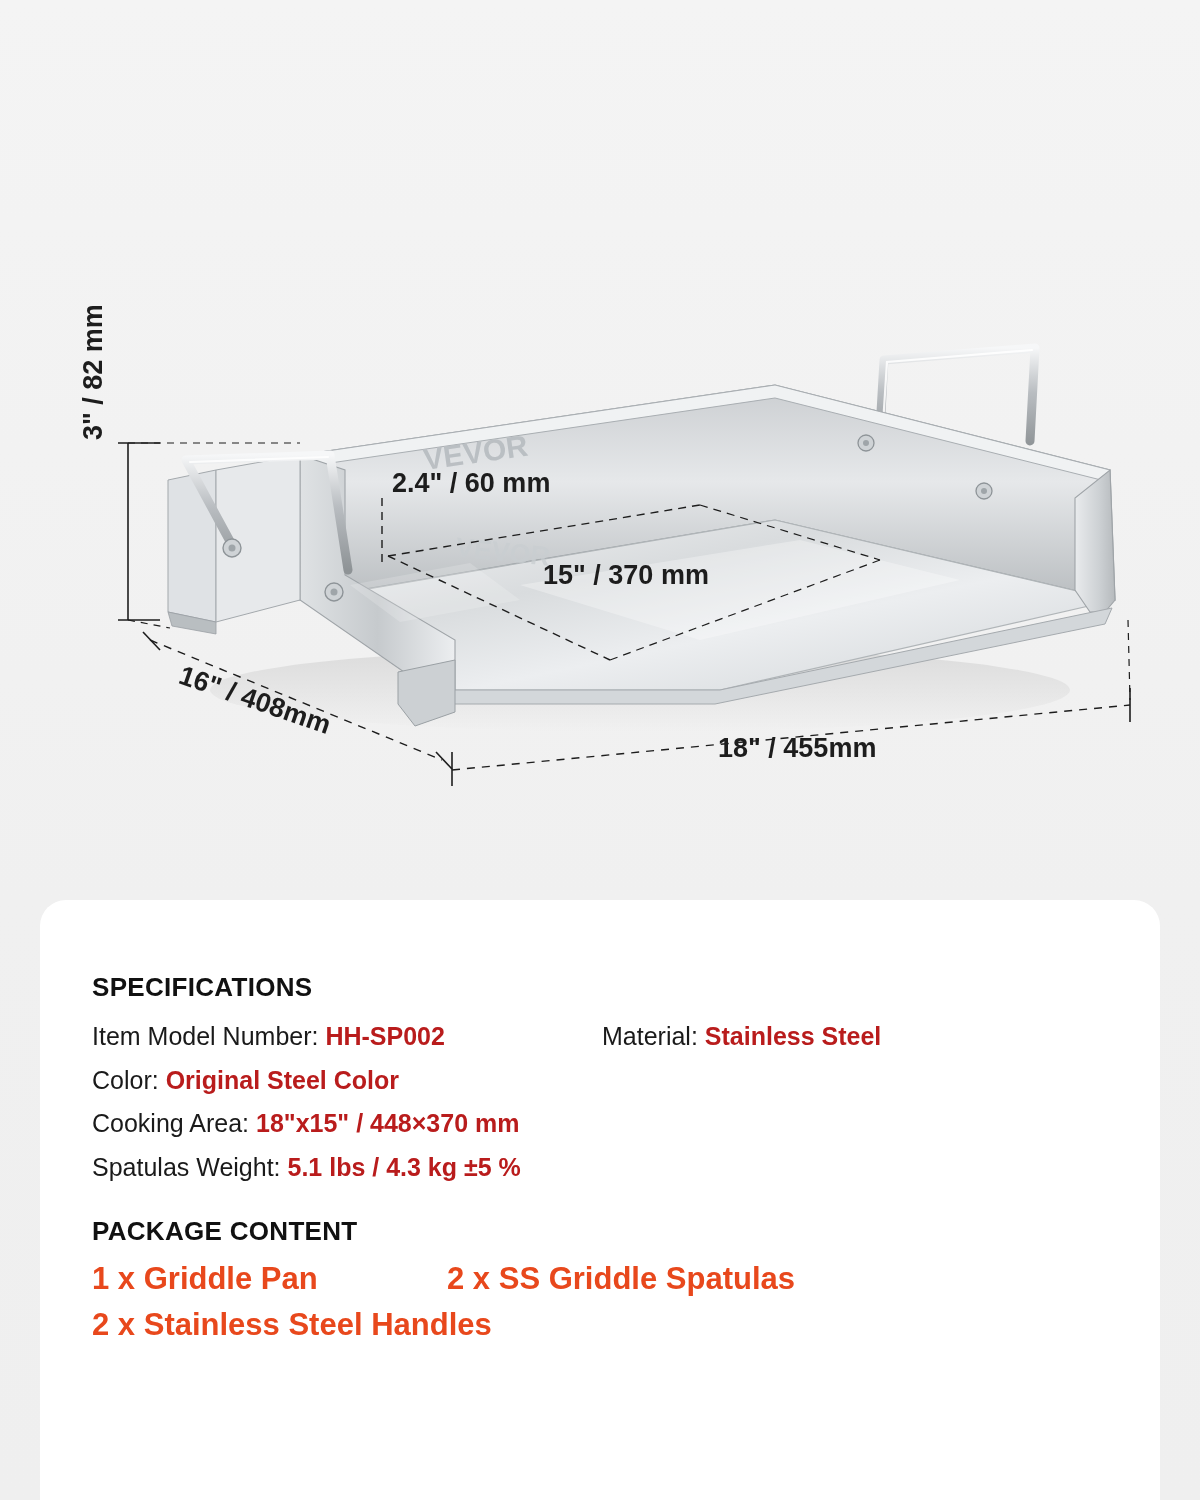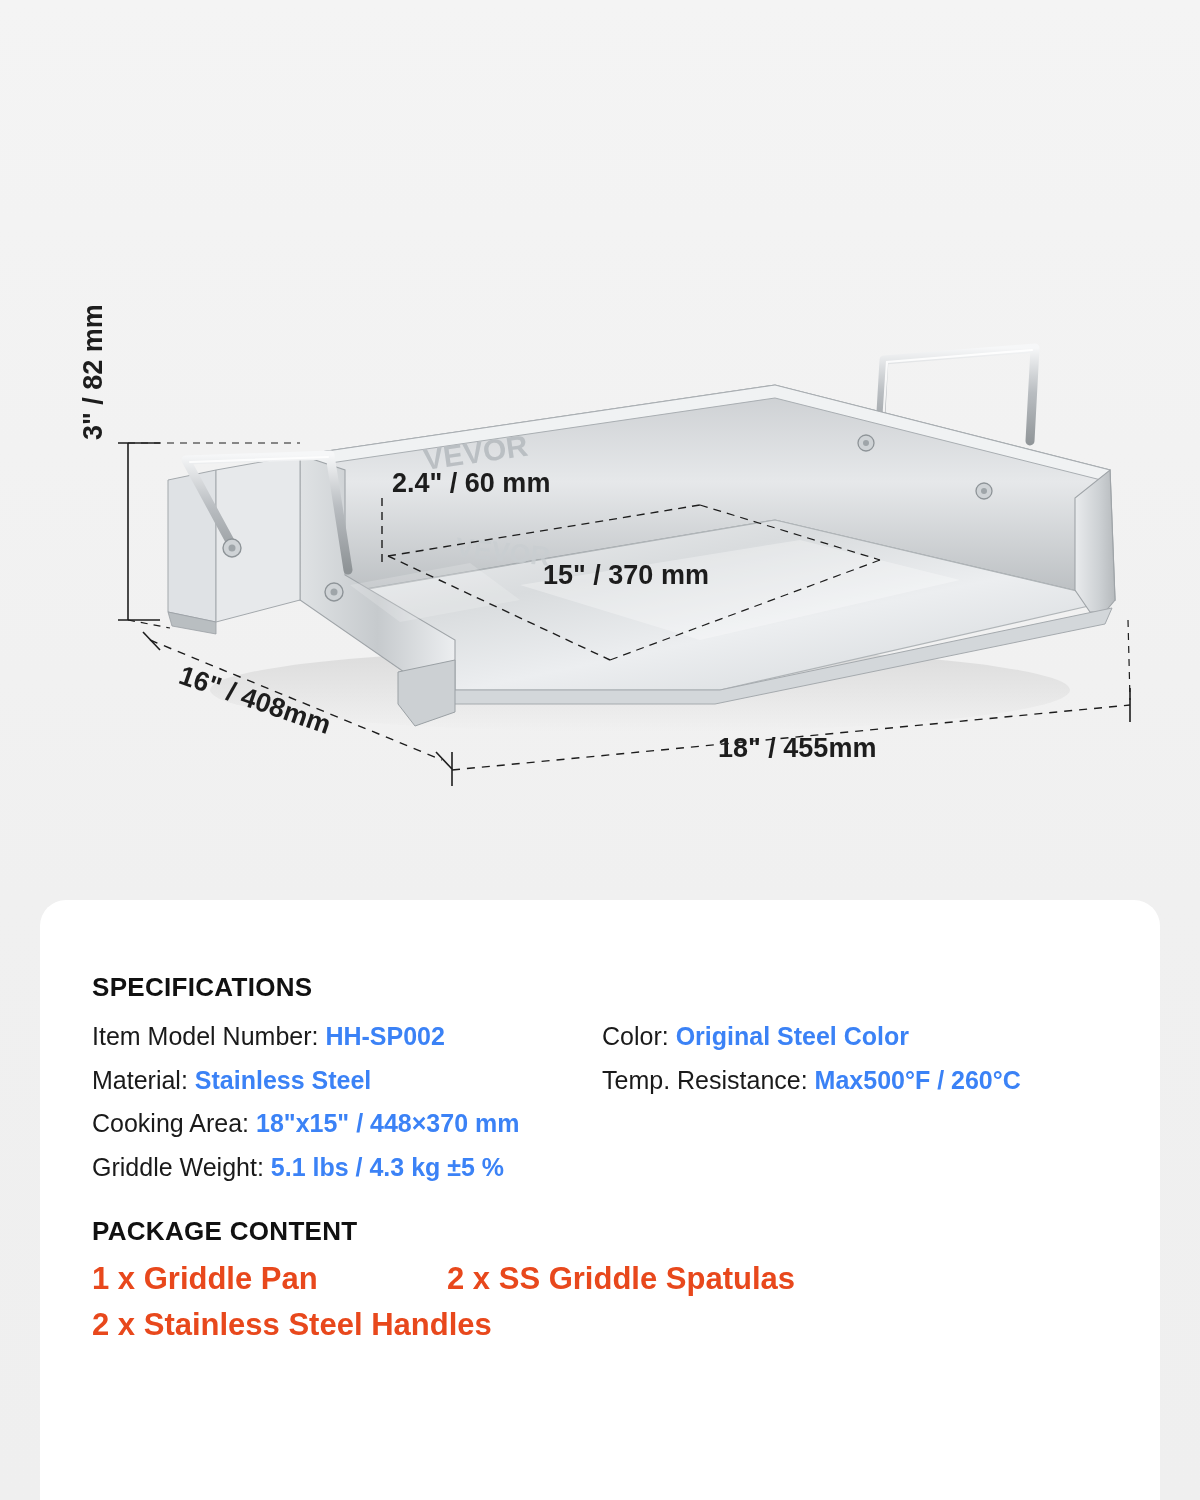--- a/index.html
+++ b/index.html
@@ -86,21 +86,21 @@
     row-gap: 4px;
   }
   .spec-line {
     font-size: 25px;
     color: #1a1a1a;
     line-height: 1.58;
     white-space: nowrap;
   }
   .spec-line .k { font-weight: normal; text-align: right; }
   .spec-line .v {
-    color: #3b82f6;
+    color: #b91c1c;
     font-weight: bold;
   }
   .spec-full { grid-column: 1 / span 2; }
 
   #package-title { margin-top: 29px; }
 
   .pkg-grid {
     display: grid;
     grid-template-columns: 355px auto;
     row-gap: 10px;
@@ -247,39 +247,35 @@
     <div class="card-inner">
 
       <h2 class="section-title">SPECIFICATIONS</h2>
 
       <div class="spec-grid">
         <div class="spec-line">
           <span class="k">Item Model Number:</span>
           <span class="v">HH-SP002</span>
         </div>
         <div class="spec-line">
+          <span class="k">Material:</span>
+          <span class="v">Stainless Steel</span>
+        </div>
+
+        <div class="spec-line">
           <span class="k">Color:</span>
           <span class="v">Original Steel Color</span>
-        </div>
-
-        <div class="spec-line">
-          <span class="k">Material:</span>
-          <span class="v">Stainless Steel</span>
-        </div>
-        <div class="spec-line">
-          <span class="k">Temp. Resistance:</span>
-          <span class="v">Max500°F / 260°C</span>
         </div>
 
         <div class="spec-line spec-full">
           <span class="k">Cooking Area:</span>
           <span class="v">18"x15" / 448×370 mm</span>
         </div>
         <div class="spec-line spec-full">
-          <span class="k">Griddle Weight:</span>
+          <span class="k">Spatulas Weight:</span>
           <span class="v">5.1 lbs / 4.3 kg ±5 %</span>
         </div>
       </div>
 
       <h2 class="section-title" id="package-title">PACKAGE CONTENT</h2>
 
       <div class="pkg-grid">
         <div class="pkg-item">1 x Griddle Pan</div>
         <div class="pkg-item">2 x SS Griddle Spatulas</div>
         <div class="pkg-item">2 x Stainless Steel Handles</div>

